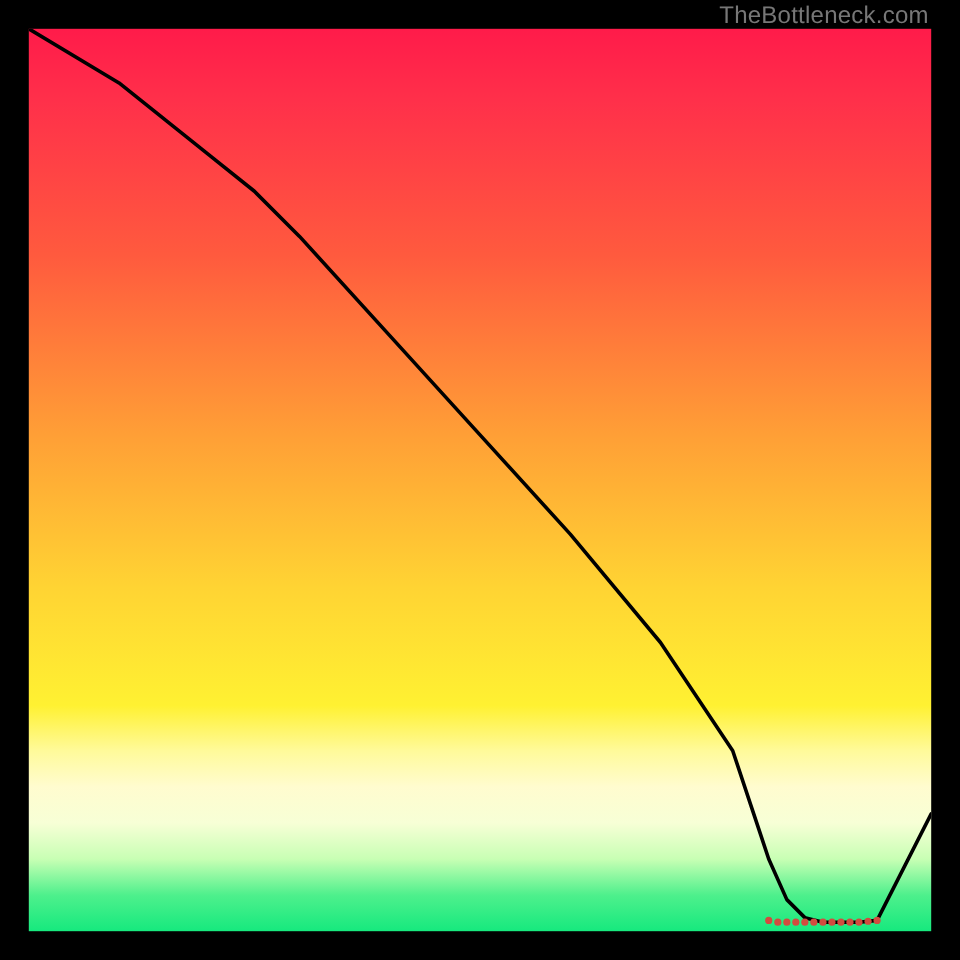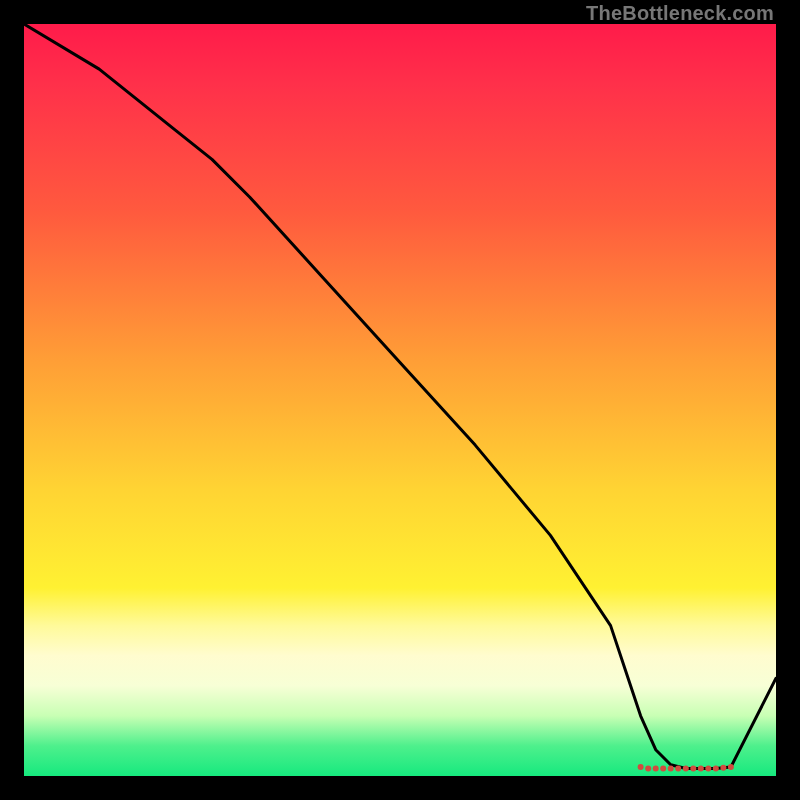--- a/index.html
+++ b/index.html
@@ -34,21 +34,21 @@
       #16e97e 100%
     );
   }
   .watermark {
     position: absolute;
     right: 26px;
     top: 2px;
     color: #777;
     font-size: 20px;
     letter-spacing: 0.2px;
-    font-weight: 700;
+    font-weight: 400;
   }
   svg.curve {
     position: absolute;
     left: 24px;
     top: 24px;
     width: 752px;
     height: 752px;
     pointer-events: none;
   }
 </style>

